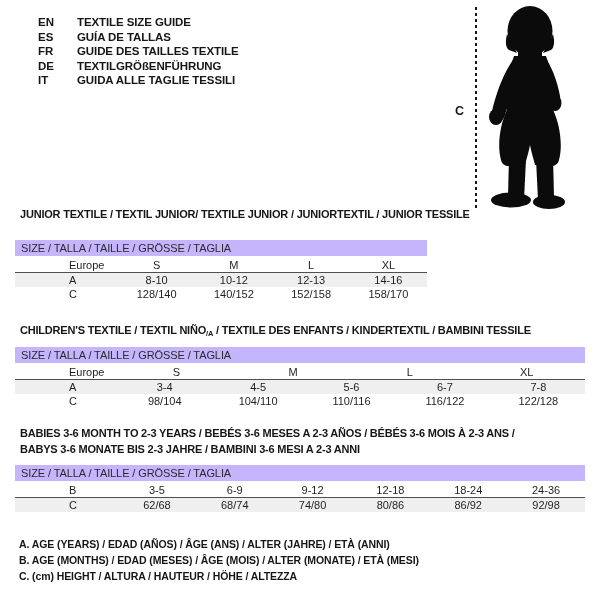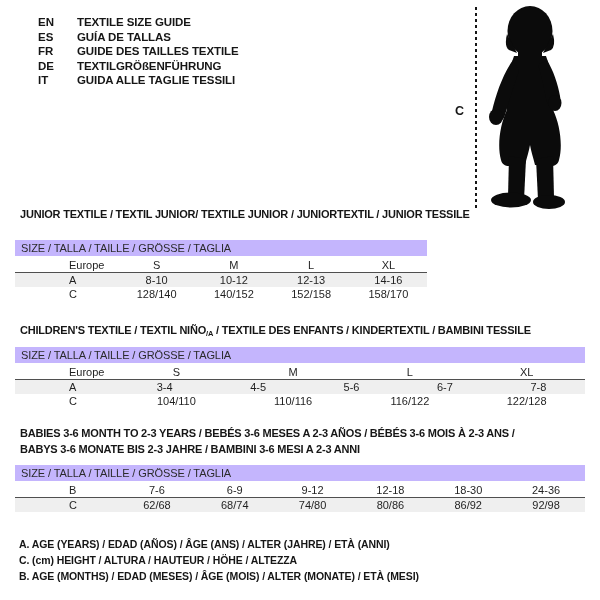--- a/index.html
+++ b/index.html
@@ -139,53 +139,54 @@
     <div class="trow shaded">
       <span class="lab">A</span>
       <span class="cell">3-4</span>
       <span class="cell">4-5</span>
       <span class="cell">5-6</span>
       <span class="cell">6-7</span>
       <span class="cell">7-8</span>
     </div>
     <div class="trow">
       <span class="lab">C</span>
+      <span class="cell">98/104</span>
       <span class="cell">104/110</span>
       <span class="cell">110/116</span>
       <span class="cell">116/122</span>
       <span class="cell">122/128</span>
     </div>
   </div>
 
   <div class="sec-title" id="t3-title">
     <div>BABIES 3-6 MONTH TO 2-3 YEARS / BEBÉS 3-6 MESES A 2-3 AÑOS / BÉBÉS 3-6 MOIS À 2-3 ANS /</div>
     <div>BABYS 3-6 MONATE BIS 2-3 JAHRE / BAMBINI 3-6 MESI A 2-3 ANNI</div>
   </div>
   <div class="t t3">
     <div class="tbar">SIZE / TALLA / TAILLE / GRÖSSE / TAGLIA</div>
     <div class="trow">
       <span class="lab">B</span>
-      <span class="cell">7-6</span>
+      <span class="cell">3-5</span>
       <span class="cell">6-9</span>
       <span class="cell">9-12</span>
       <span class="cell">12-18</span>
-      <span class="cell">18-30</span>
+      <span class="cell">18-24</span>
       <span class="cell">24-36</span>
     </div>
     <div class="tsep"></div>
     <div class="trow shaded">
       <span class="lab">C</span>
       <span class="cell">62/68</span>
       <span class="cell">68/74</span>
       <span class="cell">74/80</span>
       <span class="cell">80/86</span>
       <span class="cell">86/92</span>
       <span class="cell">92/98</span>
     </div>
   </div>
 
   <div class="legend">
     <div class="legend-line">A. AGE (YEARS) / EDAD (AÑOS) / ÂGE (ANS) / ALTER (JAHRE) / ETÀ (ANNI)</div>
+    <div class="legend-line">B. AGE (MONTHS) / EDAD (MESES) / ÂGE (MOIS) / ALTER (MONATE) / ETÀ (MESI)</div>
     <div class="legend-line">C. (cm) HEIGHT / ALTURA / HAUTEUR / HÖHE / ALTEZZA</div>
-    <div class="legend-line">B. AGE (MONTHS) / EDAD (MESES) / ÂGE (MOIS) / ALTER (MONATE) / ETÀ (MESI)</div>
   </div>
 
 </div>
 
 </body></html>

